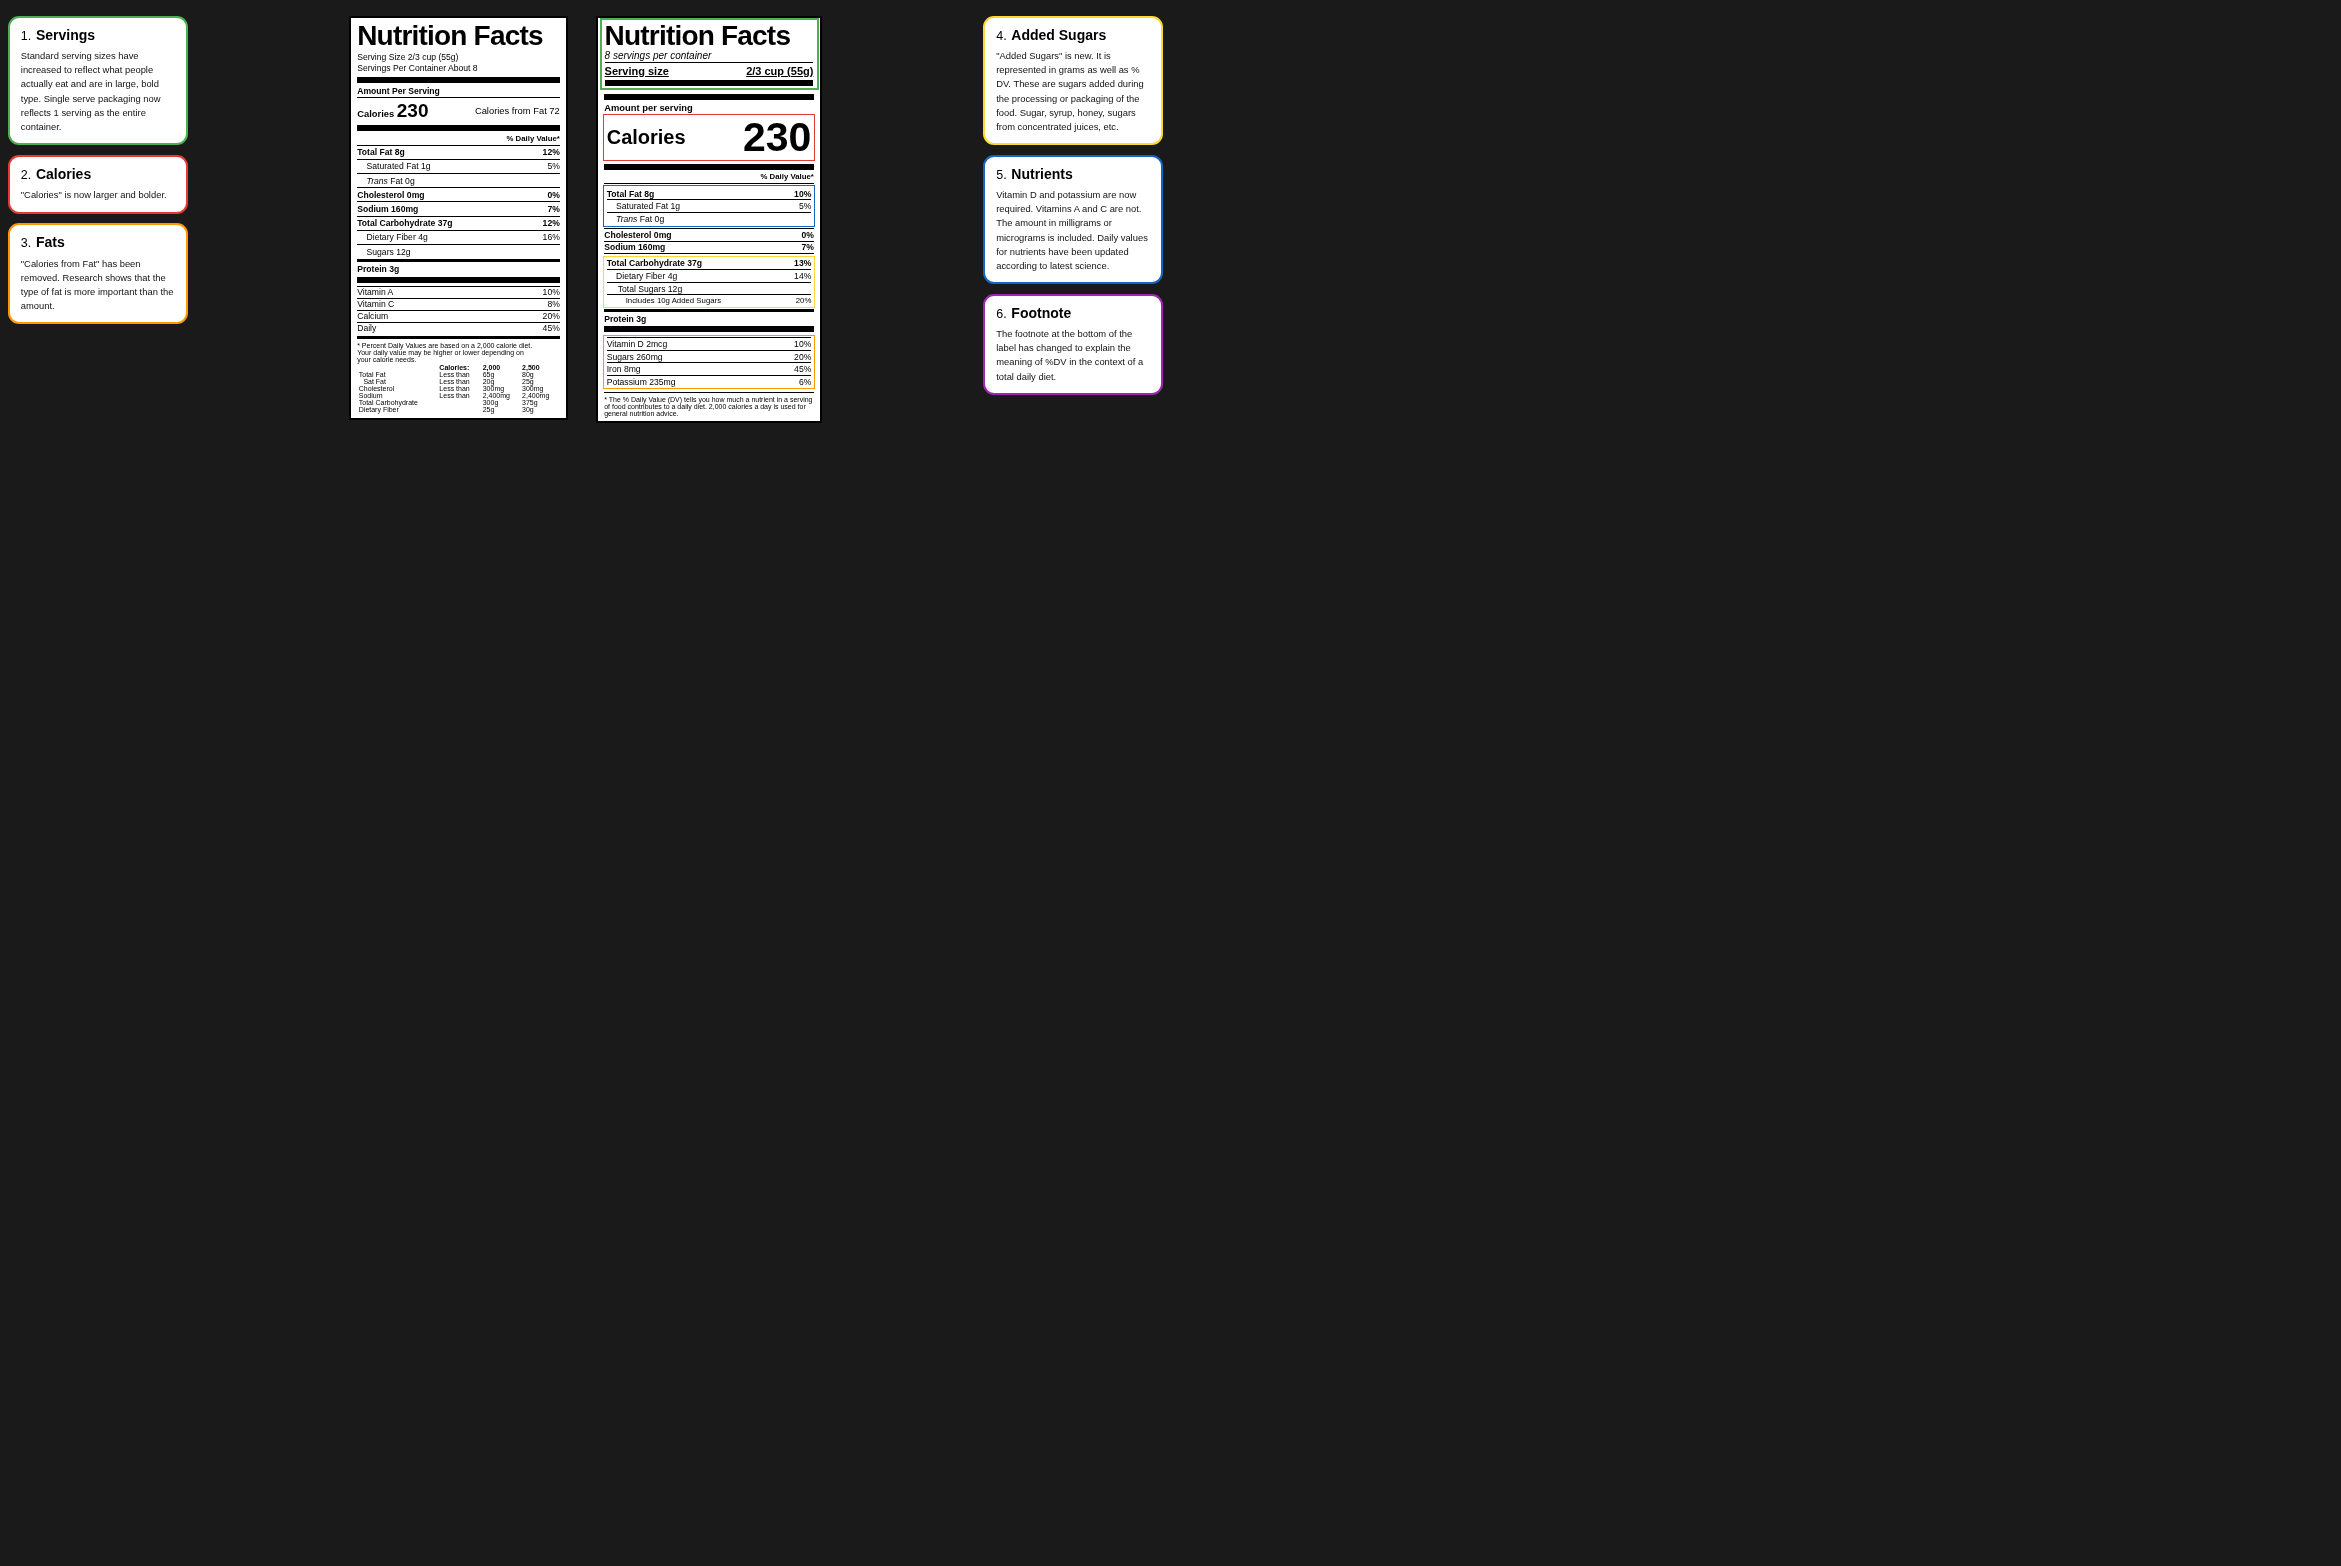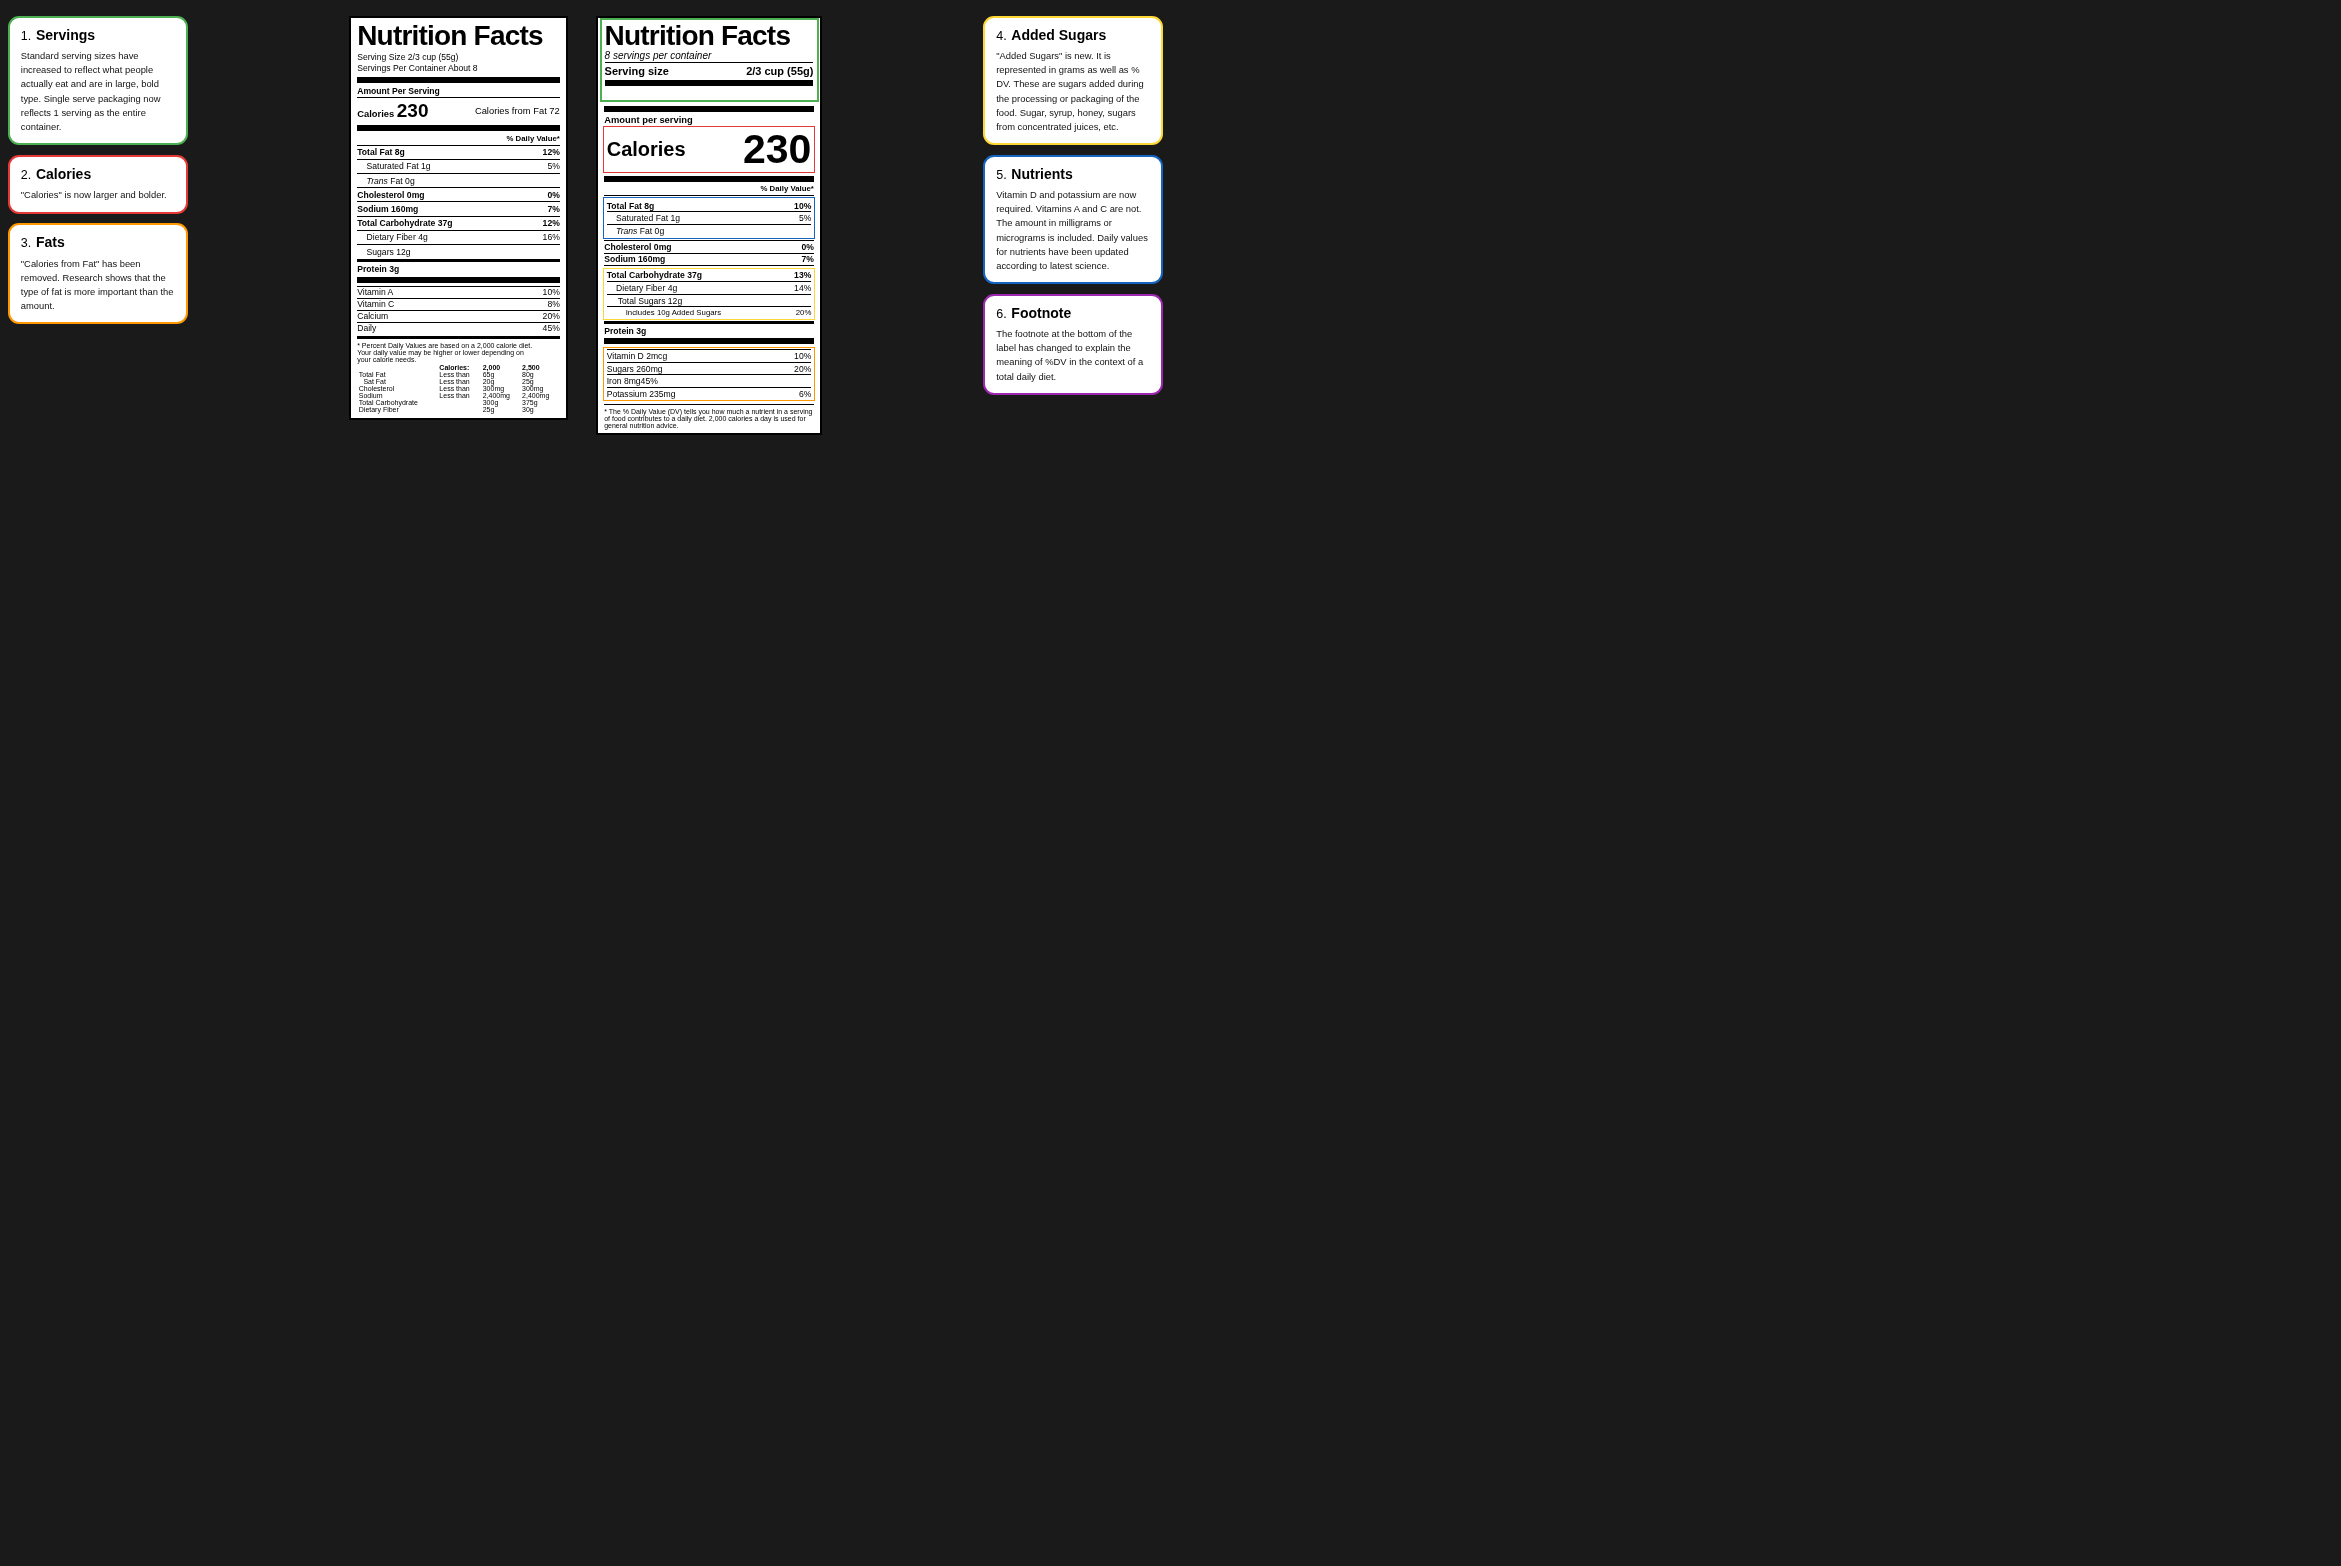--- a/index.html
+++ b/index.html
@@ -177,21 +177,22 @@
       font-style: italic;
     }
 
     .new-label .serving-size-row {
       display: flex;
       justify-content: space-between;
       font-size: 11.7px;
       font-weight: bold;
       border-bottom: 6.2px solid #000;
       padding-bottom: 3.1px;
-      margin-bottom: 12px;
+      margin-bottom: 0;
+      text-decoration: underline;
     }
 
     .new-label .amount-per-serving {
       font-weight: bold;
       font-size: 9.4px;
       margin-top: 2.3px;
     }
 
     .new-label .daily-value-header {
       text-align: right;
@@ -474,21 +475,21 @@
 
       <div style="border:1.6px solid #ff9800; padding:1.6px 3.1px; margin:1.6px -1.6px 0 -1.6px;">
         <div style="display:flex; justify-content:space-between; font-size:8.6px; border-top: 0.8px solid #000; padding-top:0.8px;">
           <span>Vitamin D 2mcg</span>
             <span>10%</span>
         </div>
         <div style="display:flex; justify-content:space-between; font-size:8.6px; border-top: 0.8px solid #000; padding-top:0.8px; margin-top:0.8px;">
           <span>Sugars 260mg</span>
             <span>20%</span>
         </div>
-        <div style="display:flex; font-size:8.6px; border-top: 0.8px solid #000; padding-top:0.8px; margin-top:0.8px;">
+        <div style="display:flex; justify-content:space-between; font-size:8.6px; border-top: 0.8px solid #000; padding-top:0.8px; margin-top:0.8px;">
           <span>Iron 8mg</span>
             <span>45%</span>
         </div>
         <div style="display:flex; justify-content:space-between; font-size:8.6px; border-top: 0.8px solid #000; padding-top:0.8px; margin-top:0.8px;">
           <span>Potassium 235mg</span>
             <span>6%</span>
         </div>
       </div>
 
       <div class="footnote" style="font-size:7px; border-top:0.8px solid #000; padding-top:2.3px; margin-top:3.1px;">* The % Daily Value (DV) tells you how much a nutrient in a serving of food contributes to a daily diet. 2,000 calories a day is used for general nutrition advice.</div>

